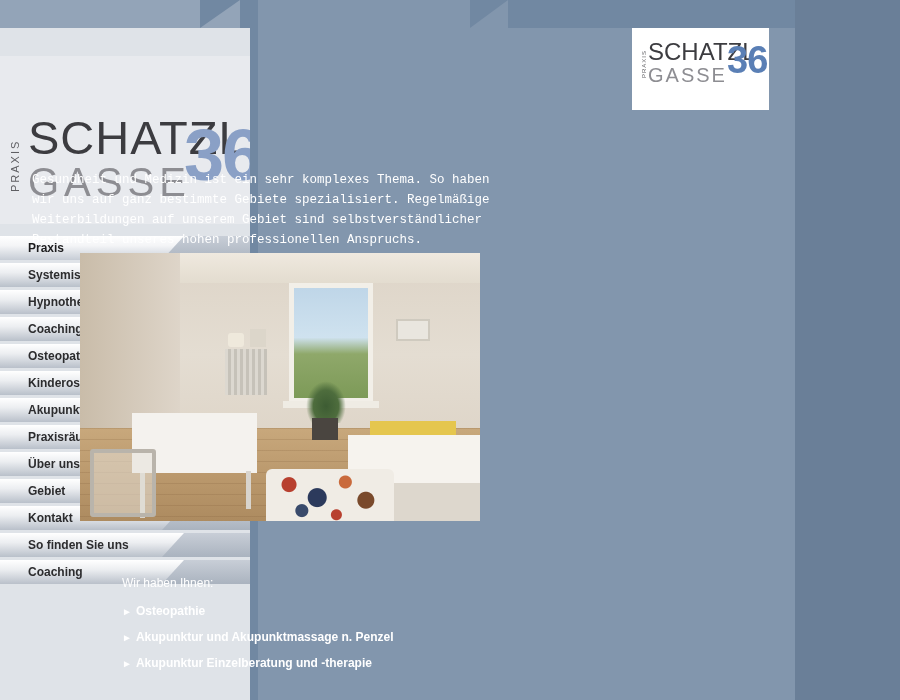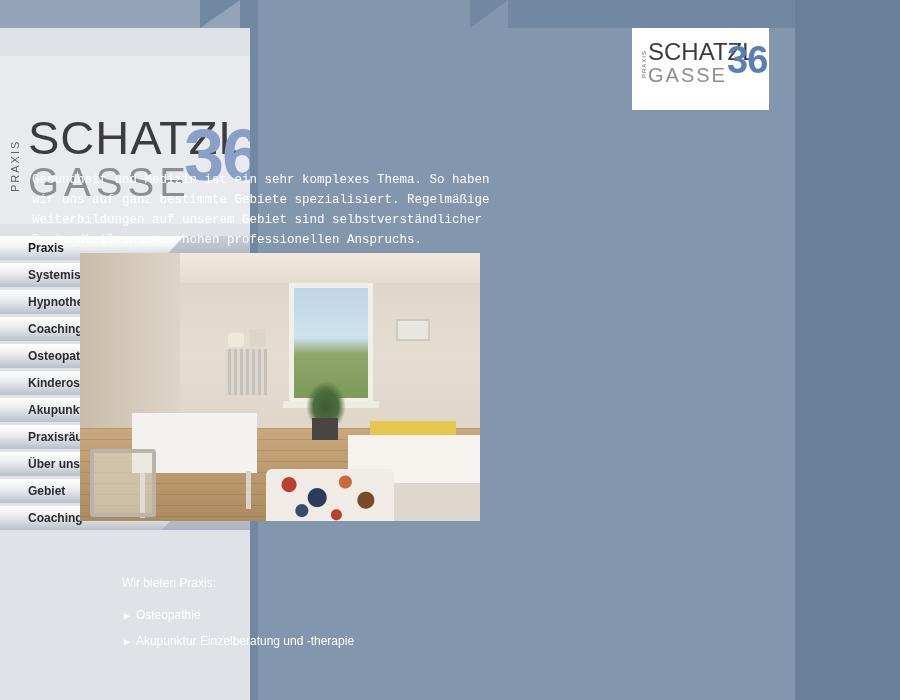--- a/index.html
+++ b/index.html
@@ -359,22 +359,23 @@
   }
   .offer-list {
     position: absolute;
     left: 122px; top: 602px;
     width: 400px;
   }
   .offer-item {
     font-size: 12px;
     color: #ffffff;
     height: 26px;
-    line-height: 26px;
+    line-height: 18px;
     white-space: nowrap;
+    font-weight: bold;
   }
   .arrow {
     display: inline-block;
     color: #ffffff;
     font-size: 10px;
     margin-right: 4px;
   }
 </style>
 </head>
 <body>
@@ -437,20 +438,30 @@
       </div>
       <div class="nav-item">
         <div class="nav-bg"></div>
         <div class="nav-tail"></div>
         <div class="nav-label">Über uns</div>
       </div>
       <div class="nav-item">
         <div class="nav-bg"></div>
         <div class="nav-tail"></div>
         <div class="nav-label">Gebiet</div>
+      </div>
+      <div class="nav-item">
+        <div class="nav-bg"></div>
+        <div class="nav-tail"></div>
+        <div class="nav-label">Kontakt</div>
+      </div>
+      <div class="nav-item">
+        <div class="nav-bg"></div>
+        <div class="nav-tail"></div>
+        <div class="nav-label">So finden Sie uns</div>
       </div>
       <div class="nav-item">
         <div class="nav-bg"></div>
         <div class="nav-tail"></div>
         <div class="nav-label">Coaching</div>
       </div>
     </div>
   </div>
 
   <div class="left-top-notch"></div>
@@ -490,23 +501,26 @@
     <div class="ph-table-leg1"></div>
     <div class="ph-table-leg2"></div>
     <div class="ph-bed-pillow"></div>
     <div class="ph-bed"></div>
     <div class="ph-bed-side"></div>
     <div class="ph-rug"></div>
     <div class="ph-rug-dots"></div>
     <div class="ph-chair"></div>
   </div>
 
-  <div class="offer-title">Wir bieten Praxis:</div>
+  <div class="offer-title">Wir haben Ihnen:</div>
   <div class="offer-list">
     <div class="offer-item">
       <span class="arrow">►</span><span>Osteopathie</span>
     </div>
     <div class="offer-item">
+      <span class="arrow">►</span><span>Akupunktur und Akupunktmassage n. Penzel</span>
+    </div>
+    <div class="offer-item">
       <span class="arrow">►</span><span>Akupunktur Einzelberatung und -therapie</span>
     </div>
   </div>
 
 </div>
 
 </body></html>

